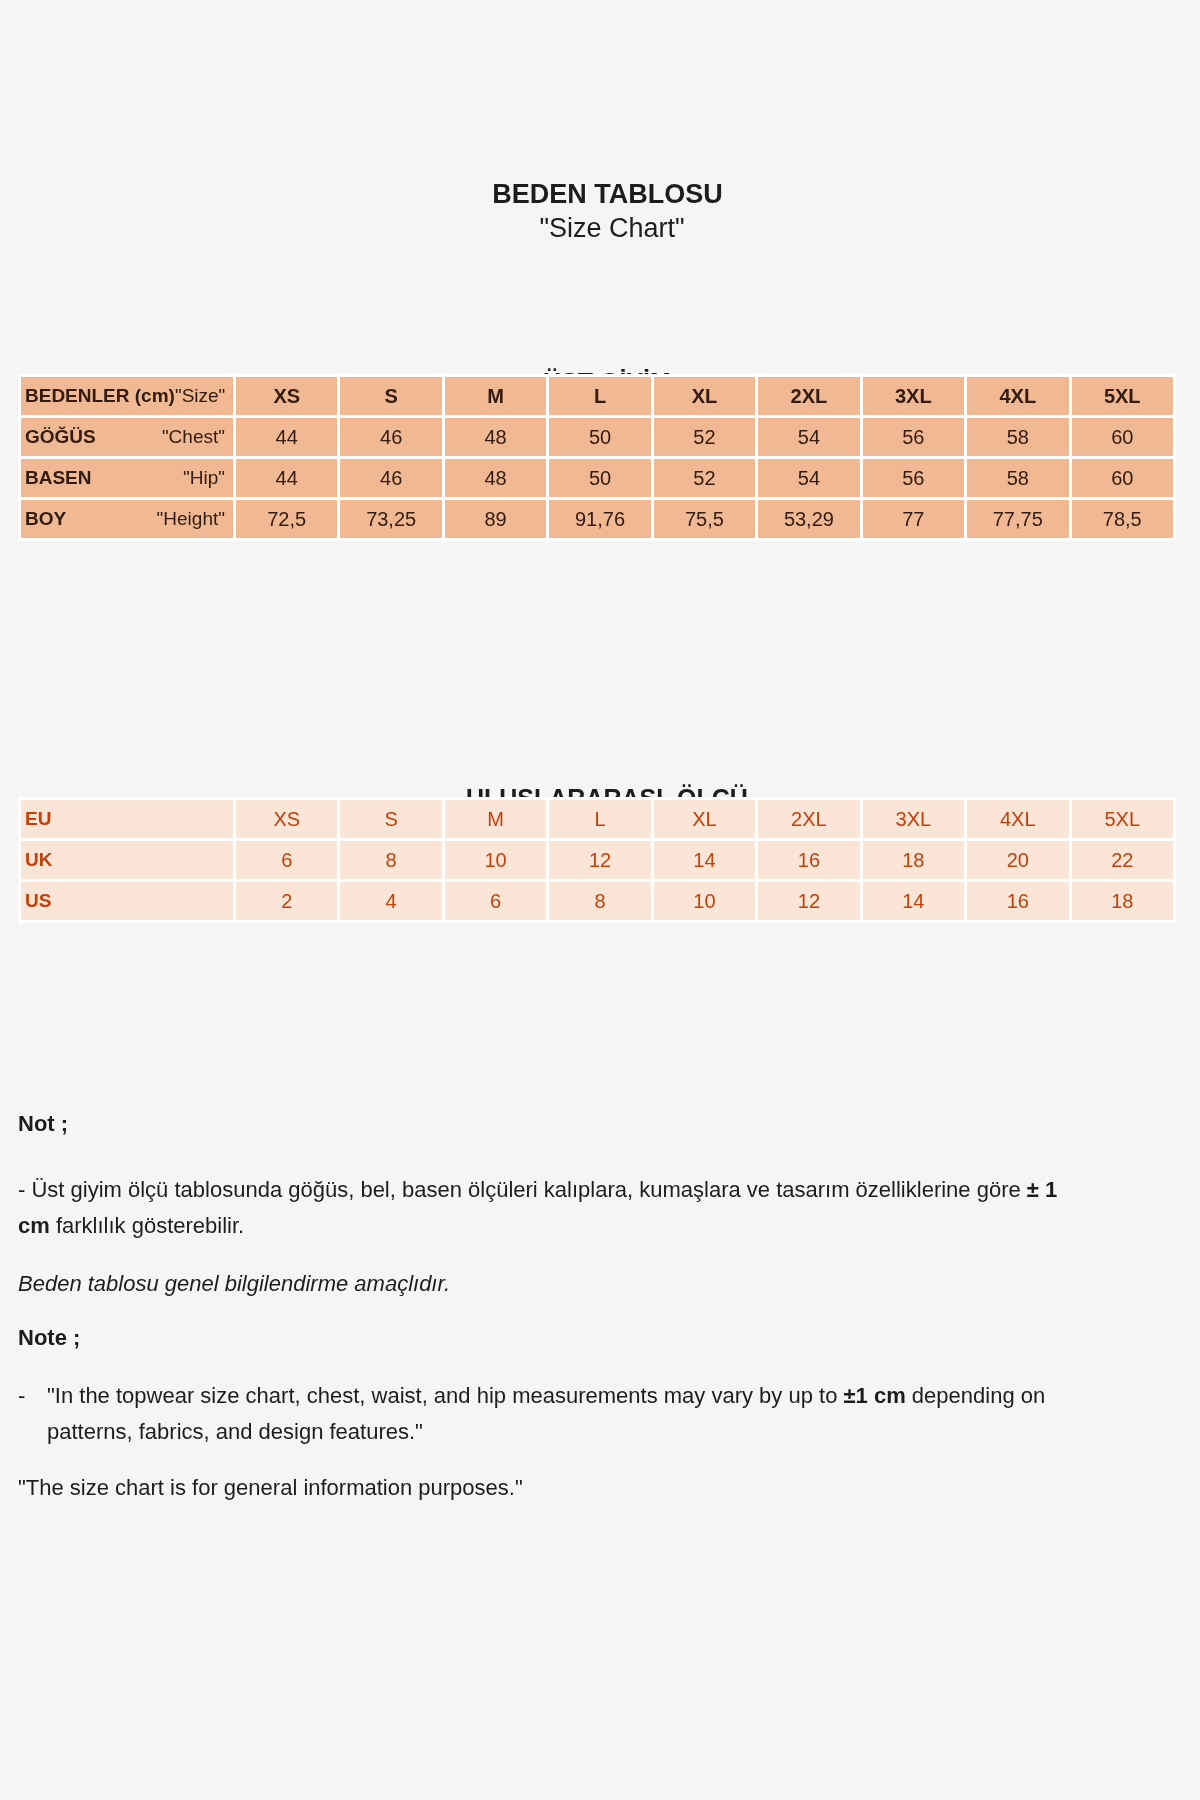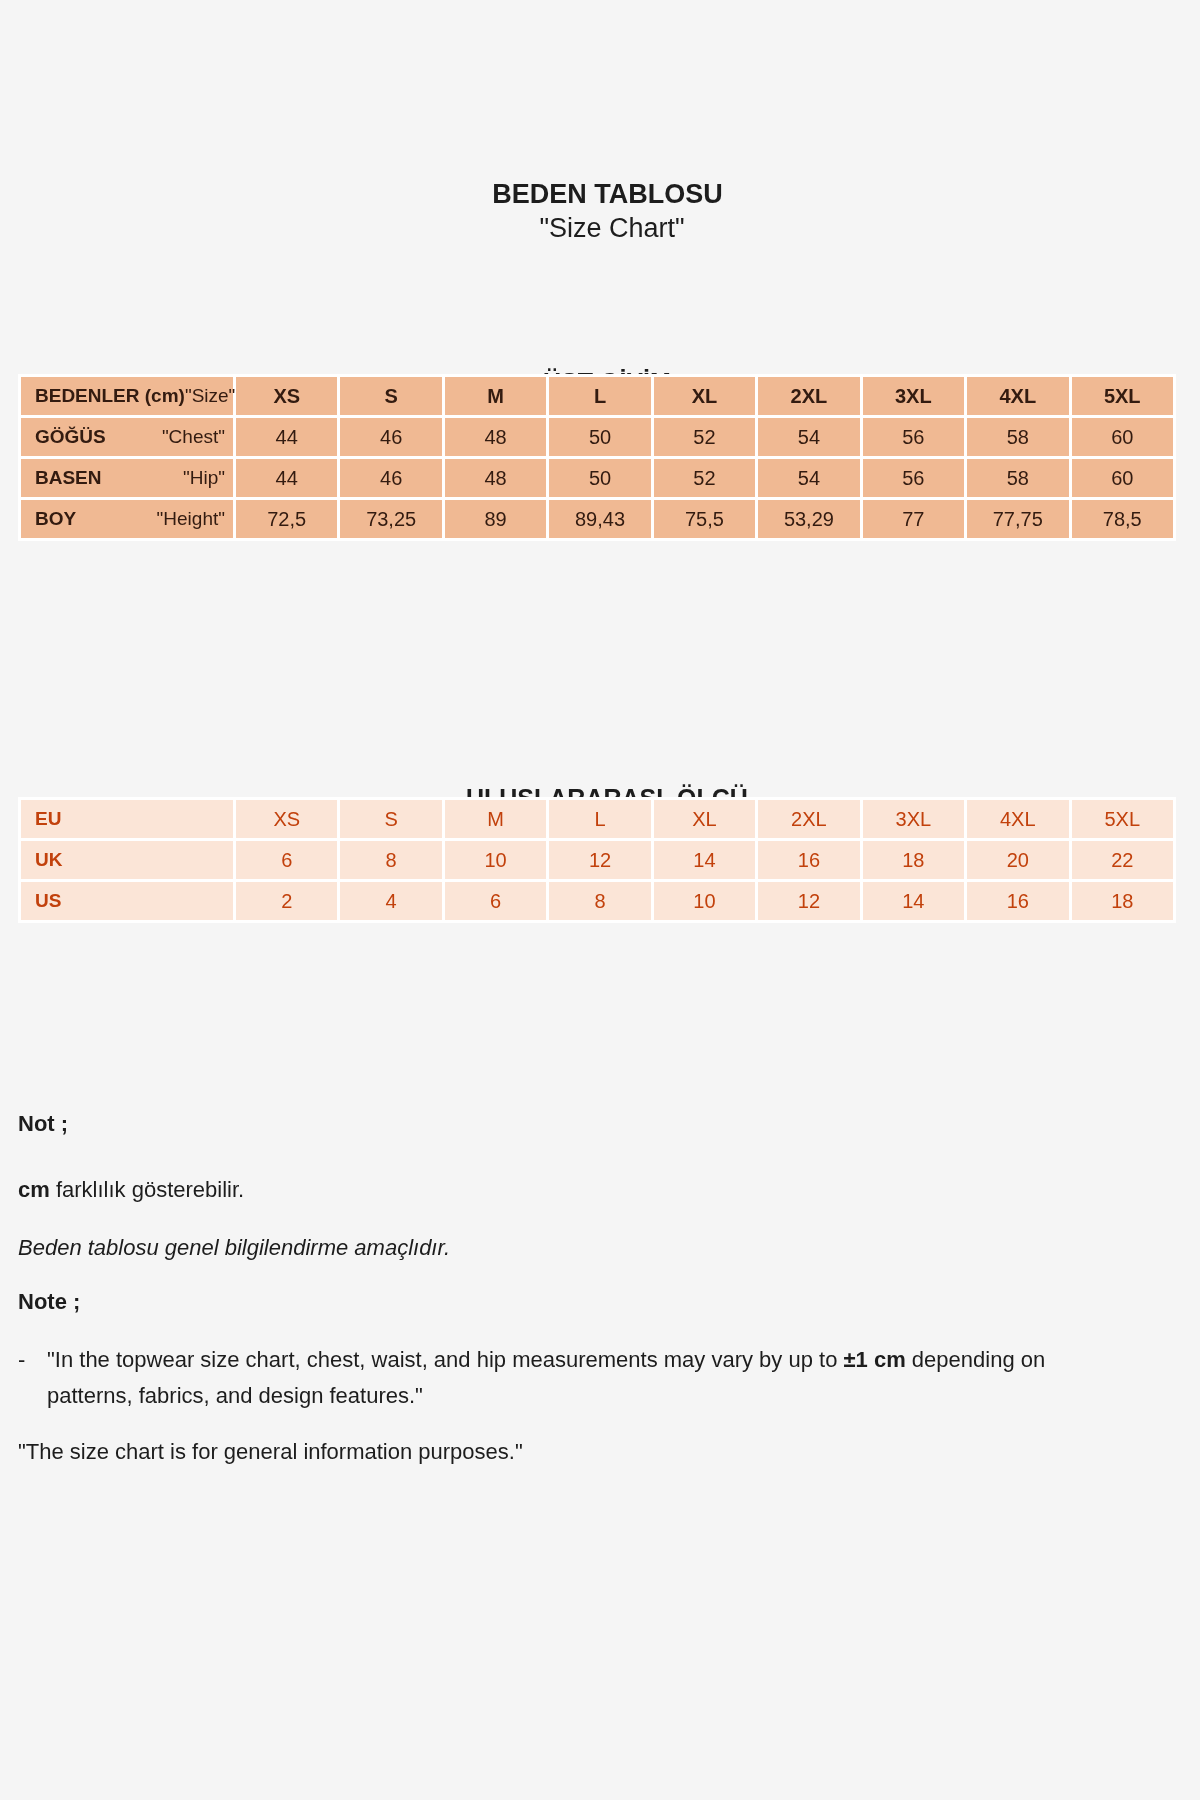--- a/index.html
+++ b/index.html
@@ -41,21 +41,21 @@
     height:38px; padding:0;
     text-align:center; vertical-align:middle;
     font-size:20px;
   }
   #topwear-table td { background:var(--t1-cell, #F0B993); color:var(--t1-ink, #331B10); }
   #intl-table td    { background:var(--t2-cell, #FBE5D7); color:#c2410c; }
 
   td.label-cell { width:212px; }
   .label-inner {
     display:flex; justify-content:space-between; align-items:center;
-    padding:0 8px 0 14px; font-size:19px; white-space:nowrap;
+    padding:0 8px 0 4px; font-size:19px; white-space:nowrap;
   }
   .label-bold { font-weight:bold; }
   td.hdr-cell { font-weight:bold; }
 
   .notes {
     position:absolute; top:1106px; left:18px; width:1164px;
     font-size:22px; line-height:36px;
   }
   .note-heading { font-weight:bold; }
   .note-para { }
@@ -136,21 +136,21 @@
       <tr>
         <td class="label-cell">
           <div class="label-inner">
             <span class="label-bold">BOY</span>
             <span class="label-quote">"Height"</span>
           </div>
         </td>
         <td class="val-cell">72,5</td>
         <td class="val-cell">73,25</td>
         <td class="val-cell">89</td>
-        <td class="val-cell">89,43</td>
+        <td class="val-cell">91,76</td>
         <td class="val-cell">75,5</td>
         <td class="val-cell">53,29</td>
         <td class="val-cell">77</td>
         <td class="val-cell">77,75</td>
         <td class="val-cell">78,5</td>
       </tr>
     </tbody>
 </table>
 
 <div class="abs section-heading" id="intl-heading">
@@ -207,20 +207,21 @@
         <td class="val-cell">14</td>
         <td class="val-cell">16</td>
         <td class="val-cell">18</td>
       </tr>
     </tbody>
 </table>
 
 <div class="notes">
   <div class="note-heading" id="tr-note-heading">Not ;</div>
   <div class="note-para" id="tr-note-item">
+      <div class="note-line"><span>- Üst giyim ölçü tablosunda göğüs, bel, basen ölçüleri kalıplara, kumaşlara ve tasarım özelliklerine göre </span><b>± 1</b></div>
       <div class="note-line"><b>cm</b><span> farklılık gösterebilir.</span></div>
     </div>
   <div class="note-para" id="tr-note-general">Beden tablosu genel bilgilendirme amaçlıdır.</div>
   <div class="note-heading" id="en-note-heading">Note ;</div>
   <div id="en-note-item">
     <span class="dash">-</span>
     <div class="bullet-content" id="en-note-item-content">
         <div class="note-line"><span>"In the topwear size chart, chest, waist, and hip measurements may vary by up to </span><b>±1 cm</b><span> depending on</span></div>
         <div class="note-line"><span>patterns, fabrics, and design features."</span></div>
       </div>

